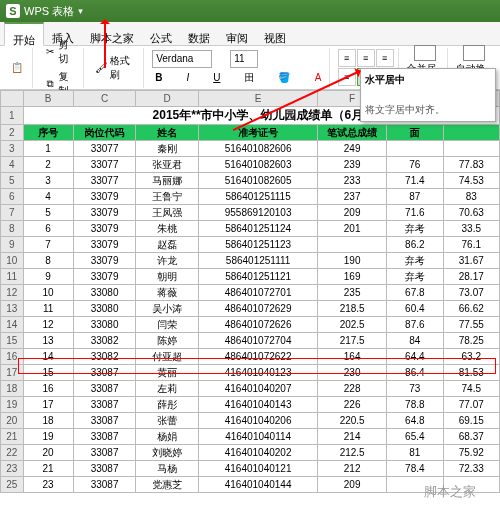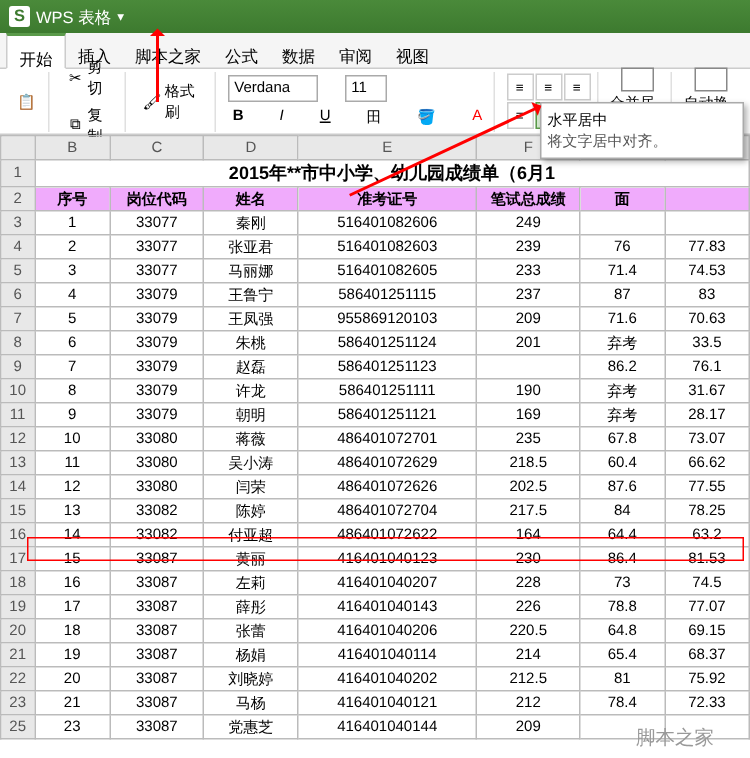--- a/index.html
+++ b/index.html
@@ -16,29 +16,29 @@
 .rbtn{display:flex;align-items:center;gap:2px;font-size:10px;padding:1px 3px;cursor:pointer}
 .rbtn .ic{width:14px;height:14px;display:inline-flex;align-items:center;justify-content:center}
 .fontbox{display:flex;gap:18px;align-items:center}
 .fontbox input{height:18px;font-size:10px;border:1px solid #aaa;padding:0 3px}
 .align-grid{display:grid;grid-template-columns:repeat(3,18px);grid-template-rows:repeat(2,18px);gap:1px}
 .align-grid .ab{width:18px;height:18px;border:1px solid #ccc;display:flex;align-items:center;justify-content:center;cursor:pointer;font-size:9px}
 .align-grid .ab.sel{background:#d4e8cf;border-color:#5a9a4a}
 .merge-col{display:flex;flex-direction:column;gap:1px;align-items:center;font-size:10px}
 .merge-col .ic{width:22px;height:16px;border:1px solid #888}
 .tooltip{position:absolute;top:68px;left:360px;width:136px;background:#fff;border:1px solid #aaa;box-shadow:2px 2px 4px rgba(0,0,0,.3);padding:4px;font-size:10px;z-index:10}
-.tooltip .tt-title{font-weight:normal;margin-bottom:0}
+.tooltip .tt-title{font-weight:bold;margin-bottom:16px}
 .tooltip .tt-body{color:#555}
 .sheet{position:relative}
 table{border-collapse:collapse;width:100%}
 th,td{border:1px solid #bbb;font-size:10px;text-align:center;height:16px;padding:0 2px;white-space:nowrap;overflow:hidden}
 th{background:#e8e8e8;font-weight:normal;color:#555}
 th.rowh{width:18px}
 .title-row td{font-weight:bold;font-size:12px;height:18px}
-.hdr-row td{background:#f0abfc;font-weight:bold}
+.hdr-row td{background:#22c55e;font-weight:bold}
 td.c2{width:40px}
 td.c3{width:50px}
 td.c4{width:50px}
 td.c5{width:95px}
 td.c6{width:50px}
 td.c7{width:45px}
 td.c8{width:45px}
 .arrow1{position:absolute;left:104px;top:20px;width:2px;height:48px;background:red;z-index:20}
 .arrow1::before{content:"";position:absolute;top:-6px;left:-4px;border:5px solid transparent;border-bottom-color:red}
 .arrow2{position:absolute;left:220px;top:70px;width:140px;height:2px;background:red;z-index:20;transform:rotate(-25deg);transform-origin:right center}

